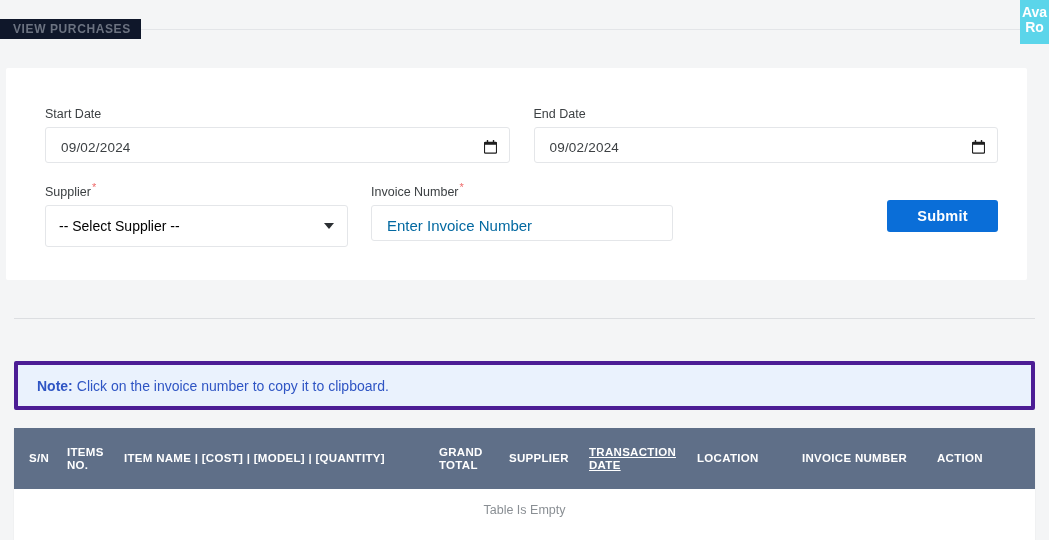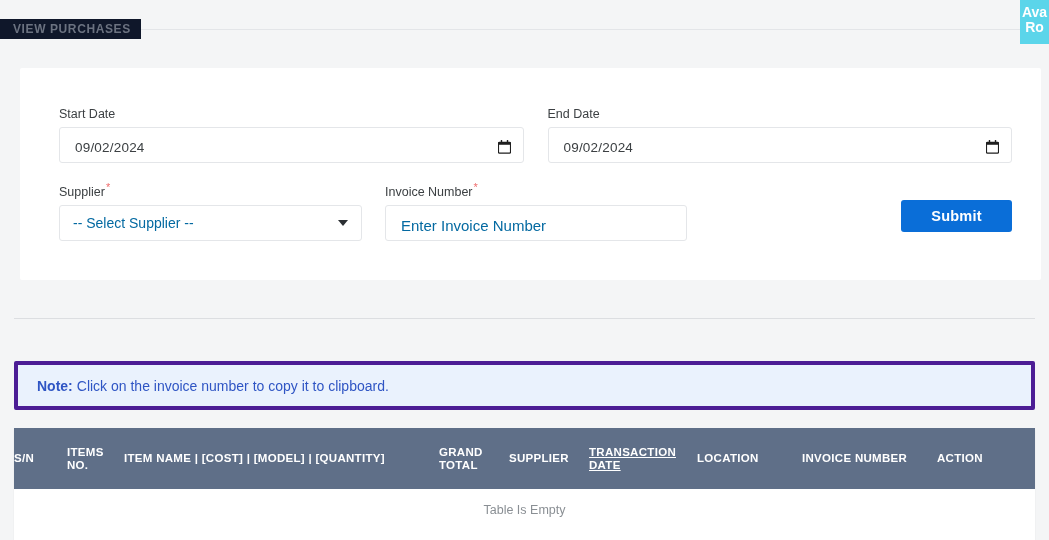--- a/index.html
+++ b/index.html
@@ -55,21 +55,21 @@
     text-align: center;
     line-height: 15px;
     padding-top: 5px;
     overflow: hidden;
     white-space: nowrap;
   }
 
   
   .form-card {
     position: absolute;
-    left: 20px; top: 68px;
+    left: 6px; top: 68px;
     width: 1021px;
     height: 212px;
     background: #ffffff;
     border-radius: 2px;
   }
 
   .field-label {
     font-size: 12.5px;
     color: #3c4043;
     margin-bottom: 6px;
@@ -100,29 +100,29 @@
 
   .cal-icon { width: 13px; height: 14px; flex: none; }
 
   .row-two { position: absolute; left: 39px; top: 112px; width: 953px; display: flex; align-items: flex-start; }
   .supplier-col { width: 303px; margin-right: 23px; }
   .invoice-col { width: 302px; }
   .submit-col { margin-left: auto; padding-top: 20px; }
 
   .select-box {
     width: 100%;
-    height: 36px;
+    height: 42px;
     border: 1px solid #e4e6e9;
     border-radius: 3px;
     background: #ffffff;
     display: flex;
     align-items: center;
     padding: 0 11px 0 13px;
     font-size: 14px;
-    color: #0369a1;
+    color: #000000;
   }
   .select-box .val { flex: 1; }
   .chev {
     width: 0; height: 0;
     border-left: 5.5px solid transparent;
     border-right: 5.5px solid transparent;
     border-top: 6.5px solid #2b2f33;
     flex: none;
     margin-right: 2px;
   }
@@ -182,21 +182,21 @@
     color: #ffffff;
     font-size: 11.5px;
     font-weight: bold;
     letter-spacing: 0.3px;
     text-align: left;
     padding: 14px 6px;
     height: 61px;
     vertical-align: middle;
     line-height: 13px;
   }
-  .data-table thead th:first-child { padding-left: 0; }
+  .data-table thead th:first-child { padding-left: 15px; }
   .data-table tbody td {
     background: #ffffff;
     color: #8a8f94;
     font-size: 12.5px;
     text-align: center;
     padding: 14px 6px 26px 6px;
     height: 46px;
   }
 
   .col-sn { width: 47px; }

